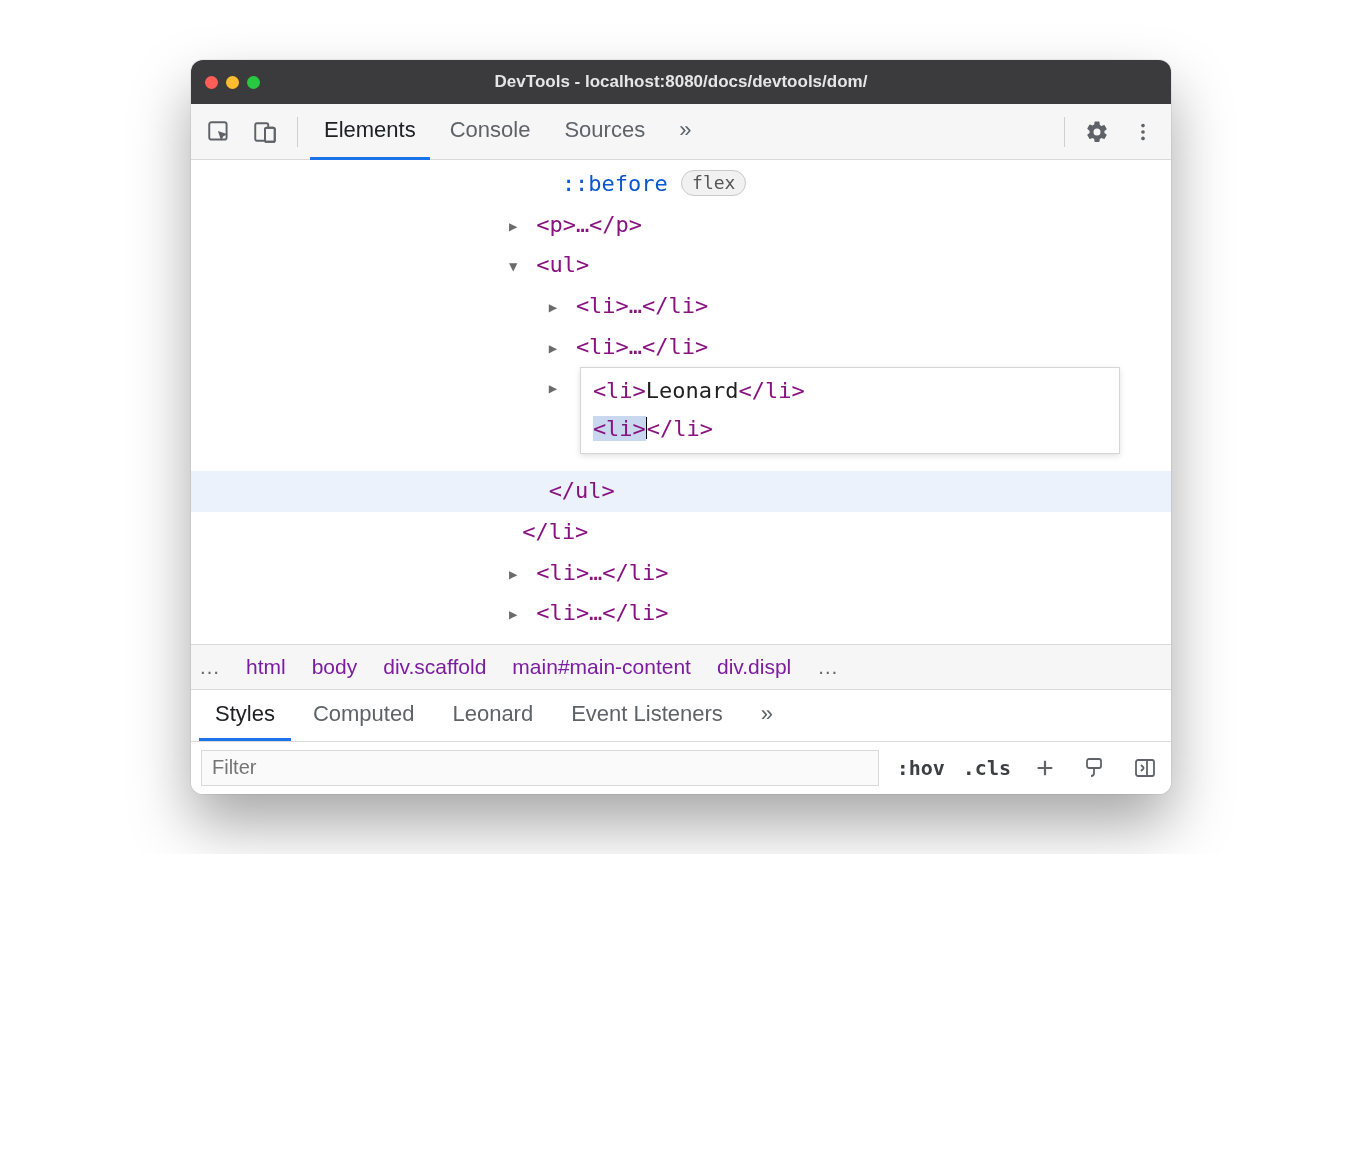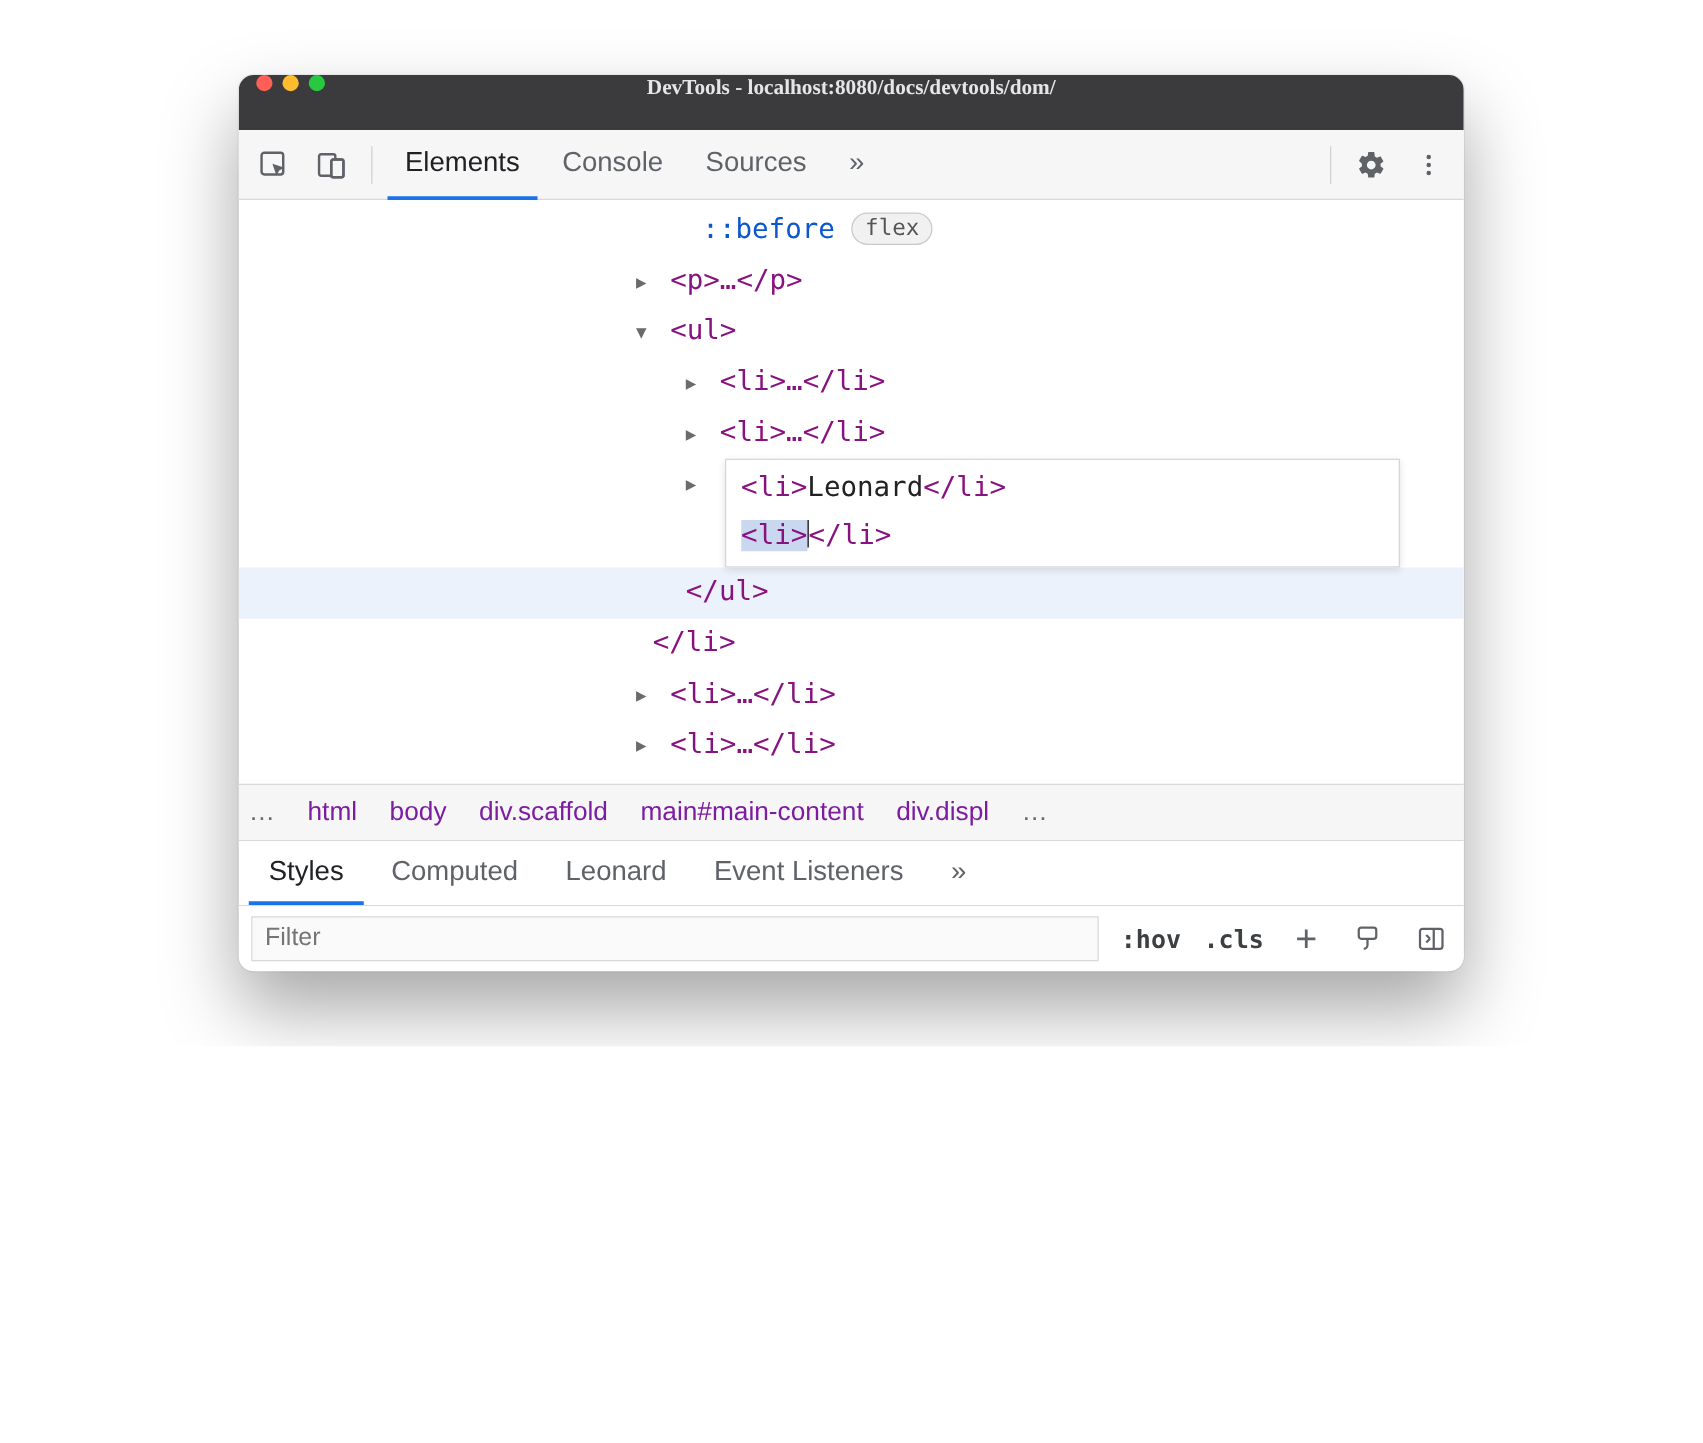--- a/index.html
+++ b/index.html
@@ -16,25 +16,24 @@
     background: #fff;
     border-radius: 12px;
     box-shadow: 0 30px 60px rgba(0,0,0,0.35), 0 0 0 1px rgba(0,0,0,0.05);
     overflow: hidden;
   }
   
   .titlebar {
     height: 44px;
     background: #3b3a3c;
     display: flex;
-    align-items: flex-start;
+    align-items: center;
     padding: 0 14px;
     gap: 8px;
     position: relative;
-    font-family: Liberation Serif, serif;
   }
   .traffic { display: flex; gap: 8px; }
   .traffic span {
     width: 13px; height: 13px; border-radius: 50%;
     display: inline-block;
   }
   .tl-close { background: #ff5f57; }
   .tl-min   { background: #febc2e; }
   .tl-max   { background: #28c840; }
   .titlebar-title {
@@ -107,21 +106,21 @@
     vertical-align: 2px;
     font-family: ui-monospace, Menlo, Consolas, monospace;
   }
   .caret {
     display: inline-block;
     width: 14px;
     color: #6b6b6b;
     font-size: 14px;
     vertical-align: 1px;
   }
-  .hl { background: #ecf2fb; display: block; }
+  .hl { background: #ecf2fb; display: block; margin-top: 17px; }
   .editbox {
     display: inline-block;
     vertical-align: top;
     background: #fff;
     border: 1px solid #d6d6d6;
     box-shadow: 0 2px 6px rgba(0,0,0,0.12);
     padding: 4px 28px 6px 12px;
     margin-left: 4px;
     line-height: 1.7;
     min-width: 540px;

